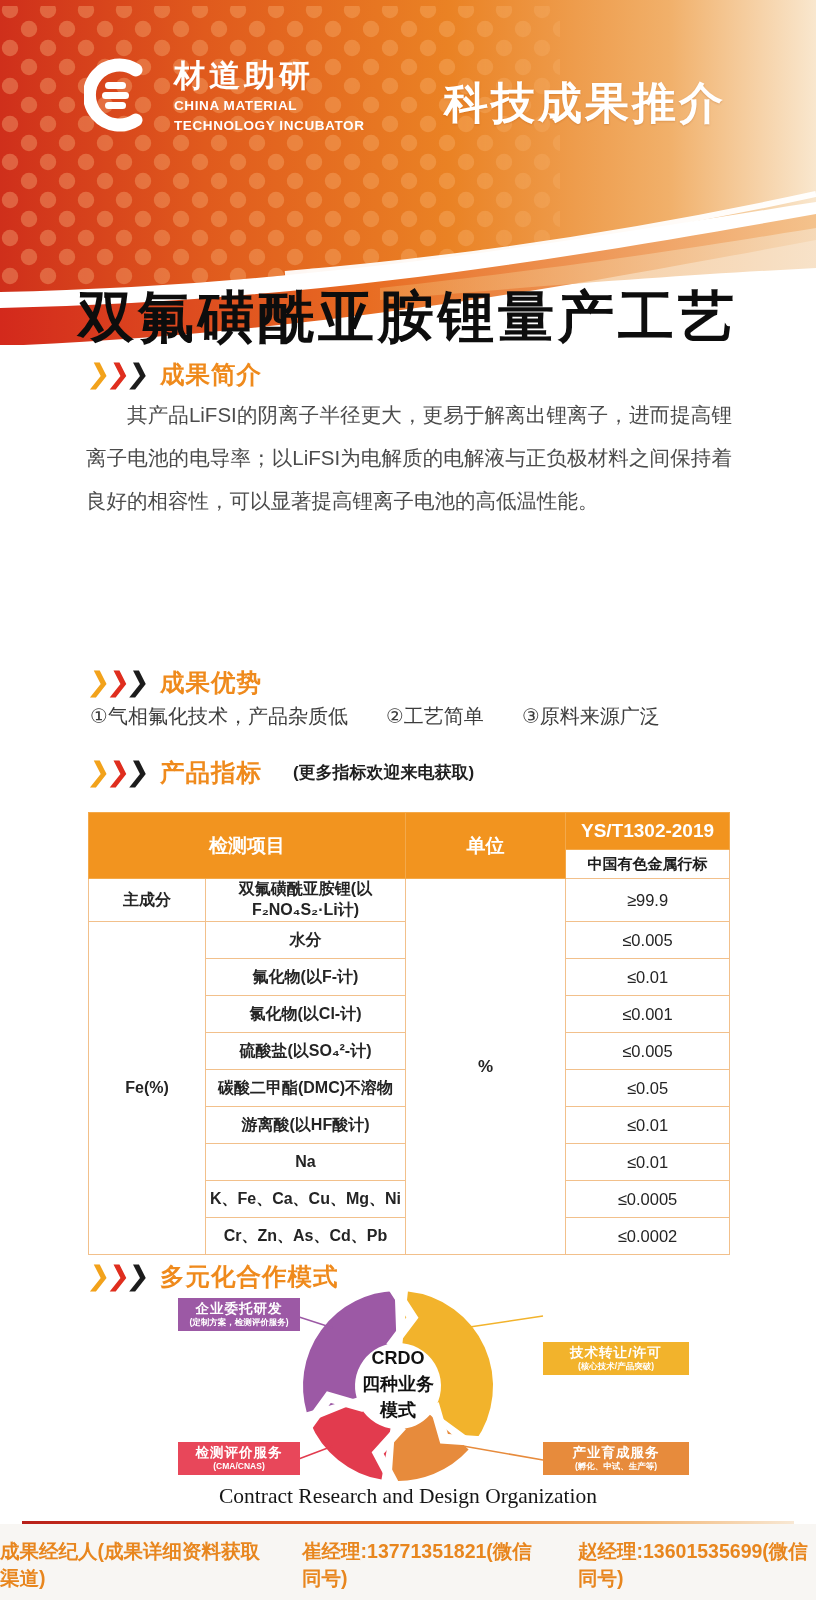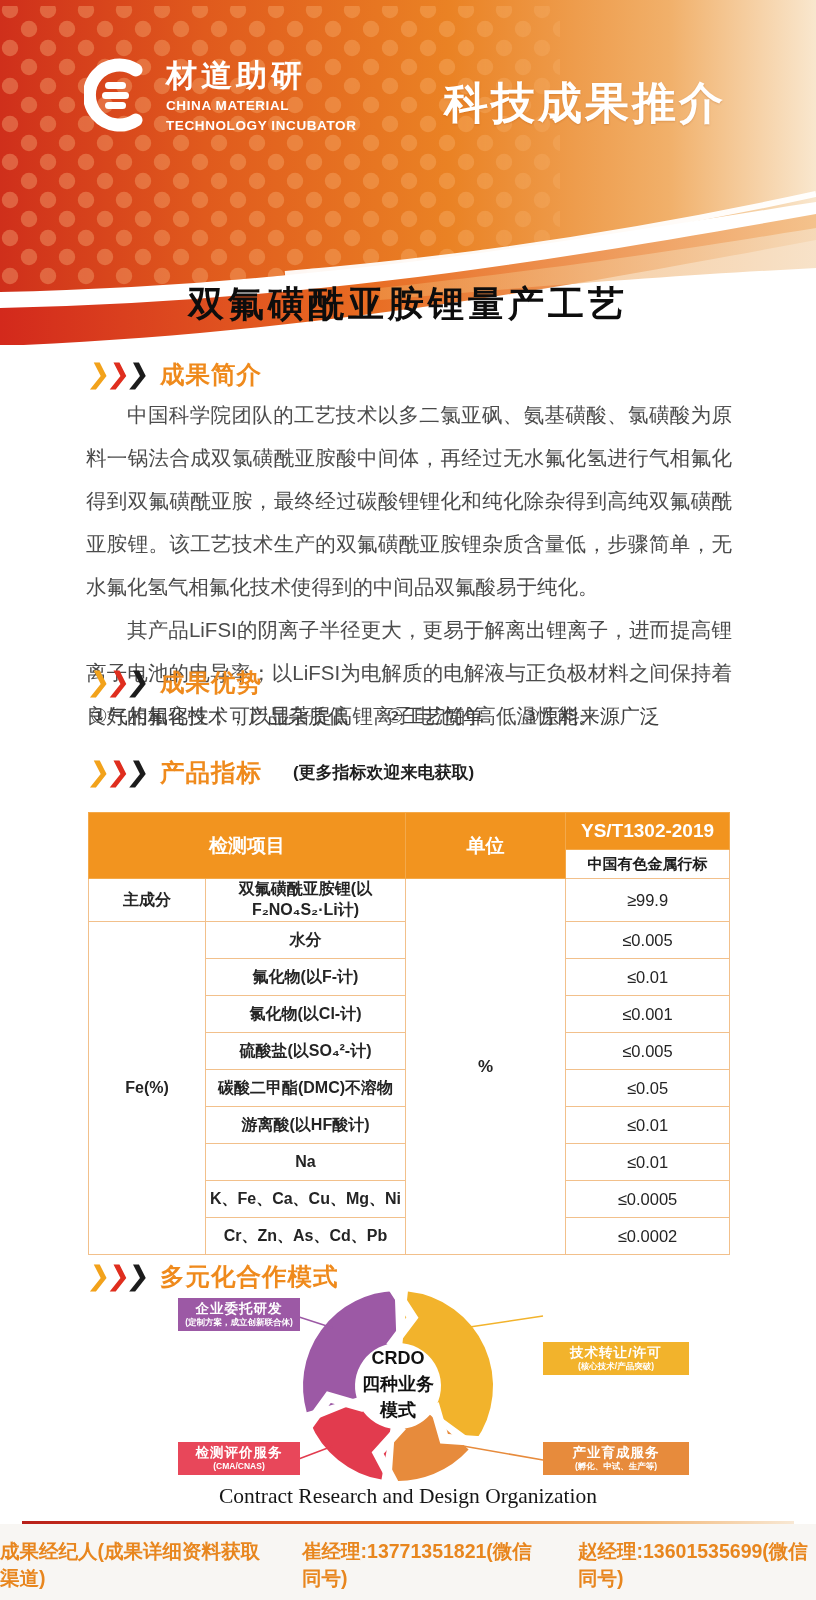--- a/index.html
+++ b/index.html
@@ -1,29 +1,29 @@
 <!DOCTYPE html>
 <html><head>
 <meta charset="utf-8">
 <style>
   html,body{margin:0;padding:0;}
   body{background:#e9e9e9;font-family:"Liberation Sans","DejaVu Sans",sans-serif;}
   .page{position:relative;width:816px;height:1600px;margin:0 auto;background:#ffffff;overflow:hidden;}
 
   
   .header-svg{position:absolute;left:0;top:0;}
-  .logo{position:absolute;left:84px;top:58px;display:flex;align-items:flex-start;gap:20px;}
+  .logo{position:absolute;left:84px;top:58px;display:flex;align-items:flex-start;gap:28px;}
   .logo-text .cn{color:#fff;font-size:31px;font-weight:800;letter-spacing:4px;line-height:36px;}
   .logo-text .en{color:#fff;font-size:13.5px;font-weight:700;letter-spacing:.6px;line-height:17px;margin-top:3px;}
   .banner-title{position:absolute;left:415px;top:74px;width:340px;text-align:center;
     color:#fff;font-size:44px;font-weight:900;letter-spacing:3px;text-shadow:0 1px 2px rgba(160,70,0,.25);}
 
   
   .main-title{position:absolute;left:0;top:280px;width:100%;text-align:center;
-    font-size:36px;font-weight:900;letter-spacing:4px;color:#0d0d0d;}
+    font-size:56px;font-weight:900;letter-spacing:4px;color:#0d0d0d;}
 
   
   .sec-head{position:absolute;left:88px;display:flex;align-items:center;gap:13px;}
   .chevs{display:flex;font-size:27px;font-weight:900;line-height:1;letter-spacing:-3px;transform:skewX(-8deg);}
   .chevs .c1{color:#F2A21B;} .chevs .c2{color:#DF2E1E;} .chevs .c3{color:#1c1c1c;}
   .sec-title{color:#EF8A1C;font-size:24.5px;font-weight:800;letter-spacing:1px;}
   .sec-note{color:#1f1f1f;font-size:17px;font-weight:600;margin-left:18px;text-align:center;}
 
   
   .intro-body{position:absolute;left:86px;top:393px;width:646px;}
@@ -140,21 +140,20 @@
 
   <div class="sec-head" style="top:358px;">
     <span class="chevs">
         <span class="c1">❯</span>
         <span class="c2">❯</span>
         <span class="c3">❯</span>
       </span>
     <span class="sec-title">成果简介</span>
   </div>
   <div class="intro-body">
-    <p>中国科学院团队的工艺技术以多二氯亚砜、氨基磺酸、氯磺酸为原料一锅法合成双氯磺酰亚胺酸中间体，再经过无水氟化氢进行气相氟化得到双氟磺酰亚胺，最终经过碳酸锂锂化和纯化除杂得到高纯双氟磺酰亚胺锂。该工艺技术生产的双氟磺酰亚胺锂杂质含量低，步骤简单，无水氟化氢气相氟化技术使得到的中间品双氟酸易于纯化。</p>
     <p>其产品LiFSI的阴离子半径更大，更易于解离出锂离子，进而提高锂离子电池的电导率；以LiFSI为电解质的电解液与正负极材料之间保持着良好的相容性，可以显著提高锂离子电池的高低温性能。</p>
   </div>
 
   <div class="sec-head" style="top:666px;">
     <span class="chevs">
         <span class="c1">❯</span>
         <span class="c2">❯</span>
         <span class="c3">❯</span>
       </span>
     <span class="sec-title">成果优势</span>
@@ -268,21 +267,21 @@
         </g>
 
       <path d="M296,28 L333,40" stroke="#9C59A5" stroke-width="1.5" fill="none"></path>
       <path d="M543,28 L463,40" stroke="#F2B32C" stroke-width="1.5" fill="none"></path>
       <path d="M296,172 L333,158" stroke="#E23B4E" stroke-width="1.5" fill="none"></path>
       <path d="M543,172 L463,158" stroke="#E78B3C" stroke-width="1.5" fill="none"></path>
     </svg>
 
     <div class="node node-purple">
       <div class="t">企业委托研发</div>
-      <div class="s">(定制方案，成立创新联合体)</div>
+      <div class="s">(定制方案，检测评价服务)</div>
     </div>
     <div class="node node-yellow">
       <div class="t">技术转让/许可</div>
       <div class="s">(核心技术/产品突破)</div>
     </div>
     <div class="node node-red">
       <div class="t">检测评价服务</div>
       <div class="s">(CMA/CNAS)</div>
     </div>
     <div class="node node-orange">

